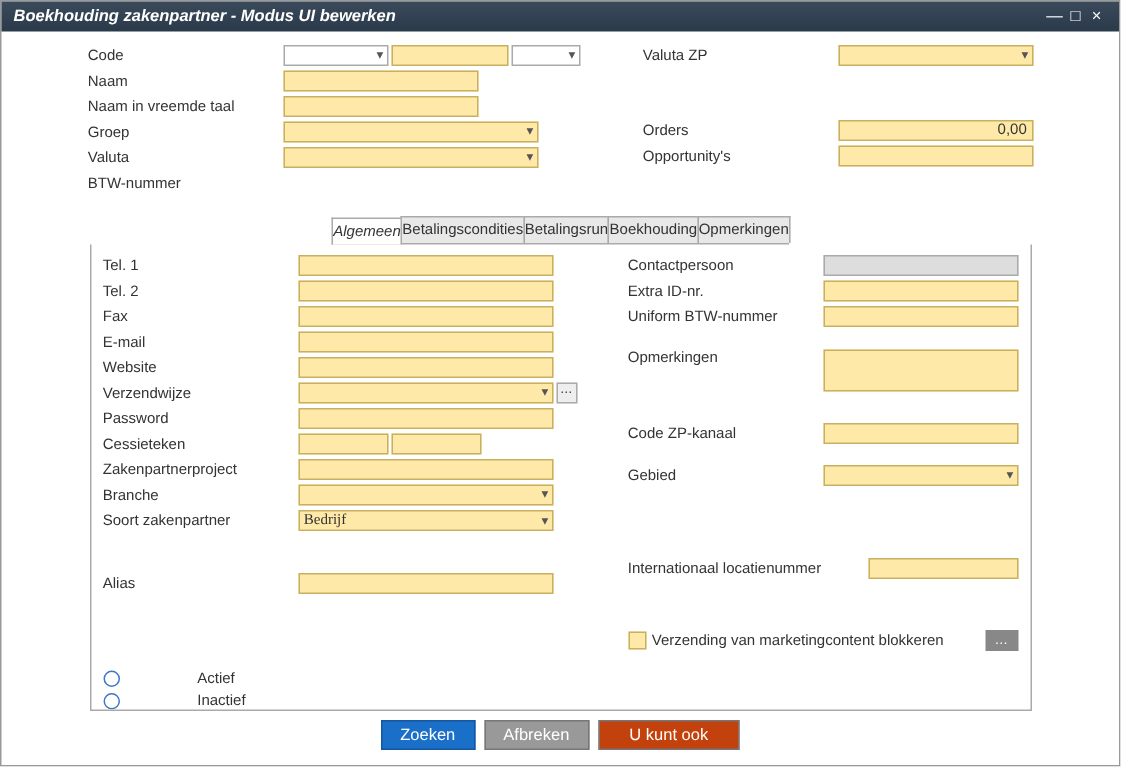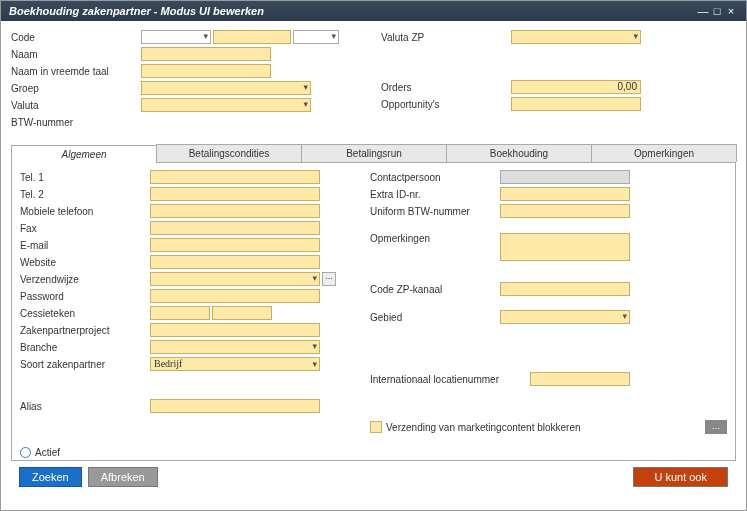--- a/index.html
+++ b/index.html
@@ -1,21 +1,21 @@
 <!DOCTYPE html>
 <html><head>
 <meta charset="utf-8">
 <style>
 * { box-sizing: border-box; margin: 0; padding: 0; }
 body { font-family: Tahoma, Arial, sans-serif; font-size: 11px; background: #f0f0f0; width: 747px; height: 511px; overflow: hidden; color: #333; }
 .window { width: 747px; height: 511px; background: #fff; border: 1px solid #999; display: flex; flex-direction: column; }
 .titlebar { background: linear-gradient(#3a4a5a,#2a3a4a); color: #fff; font-weight: bold; font-style: italic; height: 20px; display: flex; align-items: center; padding: 0 8px; font-size: 11px; }
 .titlebar .spacer { flex: 1; }
 .titlebar .win-btn { width: 14px; text-align: center; cursor: pointer; font-style: normal; font-weight: normal; }
-.content { flex: 1; padding: 8px 10px 17px 10px; display: flex; flex-direction: column; overflow: hidden; }
+.content { flex: 1; padding: 8px 10px 4px 10px; display: flex; flex-direction: column; overflow: hidden; align-items: center; }
 .top-form { display: flex; gap: 30px; margin-bottom: 8px; }
 .col { display: flex; flex-direction: column; gap: 1px; }
 .col-left { width: 340px; }
 .col-right { flex: 1; }
 .row { display: flex; align-items: center; height: 16px; }
 .lbl { width: 130px; font-size: 10px; color: #333; }
 .lbl-r { width: 130px; font-size: 10px; color: #333; }
 .fld { height: 14px; background: #ffe9a8; border: 1px solid #c8b060; flex: 0 0 auto; }
 .fld-white { background: #fff; border: 1px solid #aaa; height: 14px; }
 .fld-s { width: 70px; }
@@ -29,21 +29,21 @@
 .tab { flex: 1; text-align: center; padding: 3px 0; font-size: 10px; border: 1px solid #aaa; border-bottom: none; background: #e8e8e8; cursor: pointer; margin-right: -1px; }
 .tab.active { background: #fff; font-style: italic; position: relative; top: 1px; }
 .tab-body { border: 1px solid #aaa; border-top: none; padding: 6px 8px; flex: 1; display: flex; flex-direction: column; overflow: hidden; }
 .tab-cols { display: flex; gap: 30px; }
 .tab-col-left { width: 320px; display: flex; flex-direction: column; gap: 1px; }
 .tab-col-right { flex: 1; display: flex; flex-direction: column; gap: 1px; }
 .chk { width: 12px; height: 12px; border: 1px solid #c8b060; background: #ffe9a8; display: inline-block; vertical-align: middle; margin-right: 4px; }
 .dots-btn { width: 22px; height: 14px; background: #888; color: #fff; font-size: 9px; text-align: center; line-height: 12px; display: inline-block; cursor: pointer; }
 .radio { width: 11px; height: 11px; border: 1px solid #3a78c8; border-radius: 50%; display: inline-block; margin-right: 4px; vertical-align: middle; position: relative; }
 .status-group { margin-top: 10px; }
-.status-row { display: flex; align-items: center; height: 15px; font-size: 10px; }
+.status-row { display: flex; align-items: center; height: 15px; font-size: 10px; gap: 48px; }
 .footer-space { flex: 1; }
 .bottom-bar { display: flex; align-items: center; padding: 6px 8px; gap: 6px; }
 .btn { border: 1px solid #888; padding: 3px 12px; font-size: 11px; cursor: pointer; }
 .btn-primary { background: #1a6fc9; color: #fff; border-color: #14579e; }
 .btn-secondary { background: #999; color: #fff; border-color: #777; }
 .btn-right { margin-left: auto; background: #c2410c; color: #fff; border-color: #777; padding: 3px 20px; }
 .gap { height: 6px; }
 .pickbtn { width: 14px; height: 14px; border: 1px solid #aaa; background: #eee; font-size: 8px; text-align: center; line-height: 12px; margin-left: 2px; cursor: pointer; }
 </style>
 </head>
@@ -119,24 +119,20 @@
         <div class="tab-col-left">
           <div class="row">
               <span class="lbl">Tel. 1</span>
               <span class="fld fld-xl"></span>
             </div>
           <div class="row">
               <span class="lbl">Tel. 2</span>
               <span class="fld fld-xl"></span>
             </div>
           <div class="row">
-              <span class="lbl">Mobiele telefoon</span>
-              <span class="fld fld-xl"></span>
-            </div>
-          <div class="row">
               <span class="lbl">Fax</span>
               <span class="fld fld-xl"></span>
             </div>
           <div class="row">
               <span class="lbl">E-mail</span>
               <span class="fld fld-xl"></span>
             </div>
           <div class="row">
               <span class="lbl">Website</span>
               <span class="fld fld-xl"></span>

